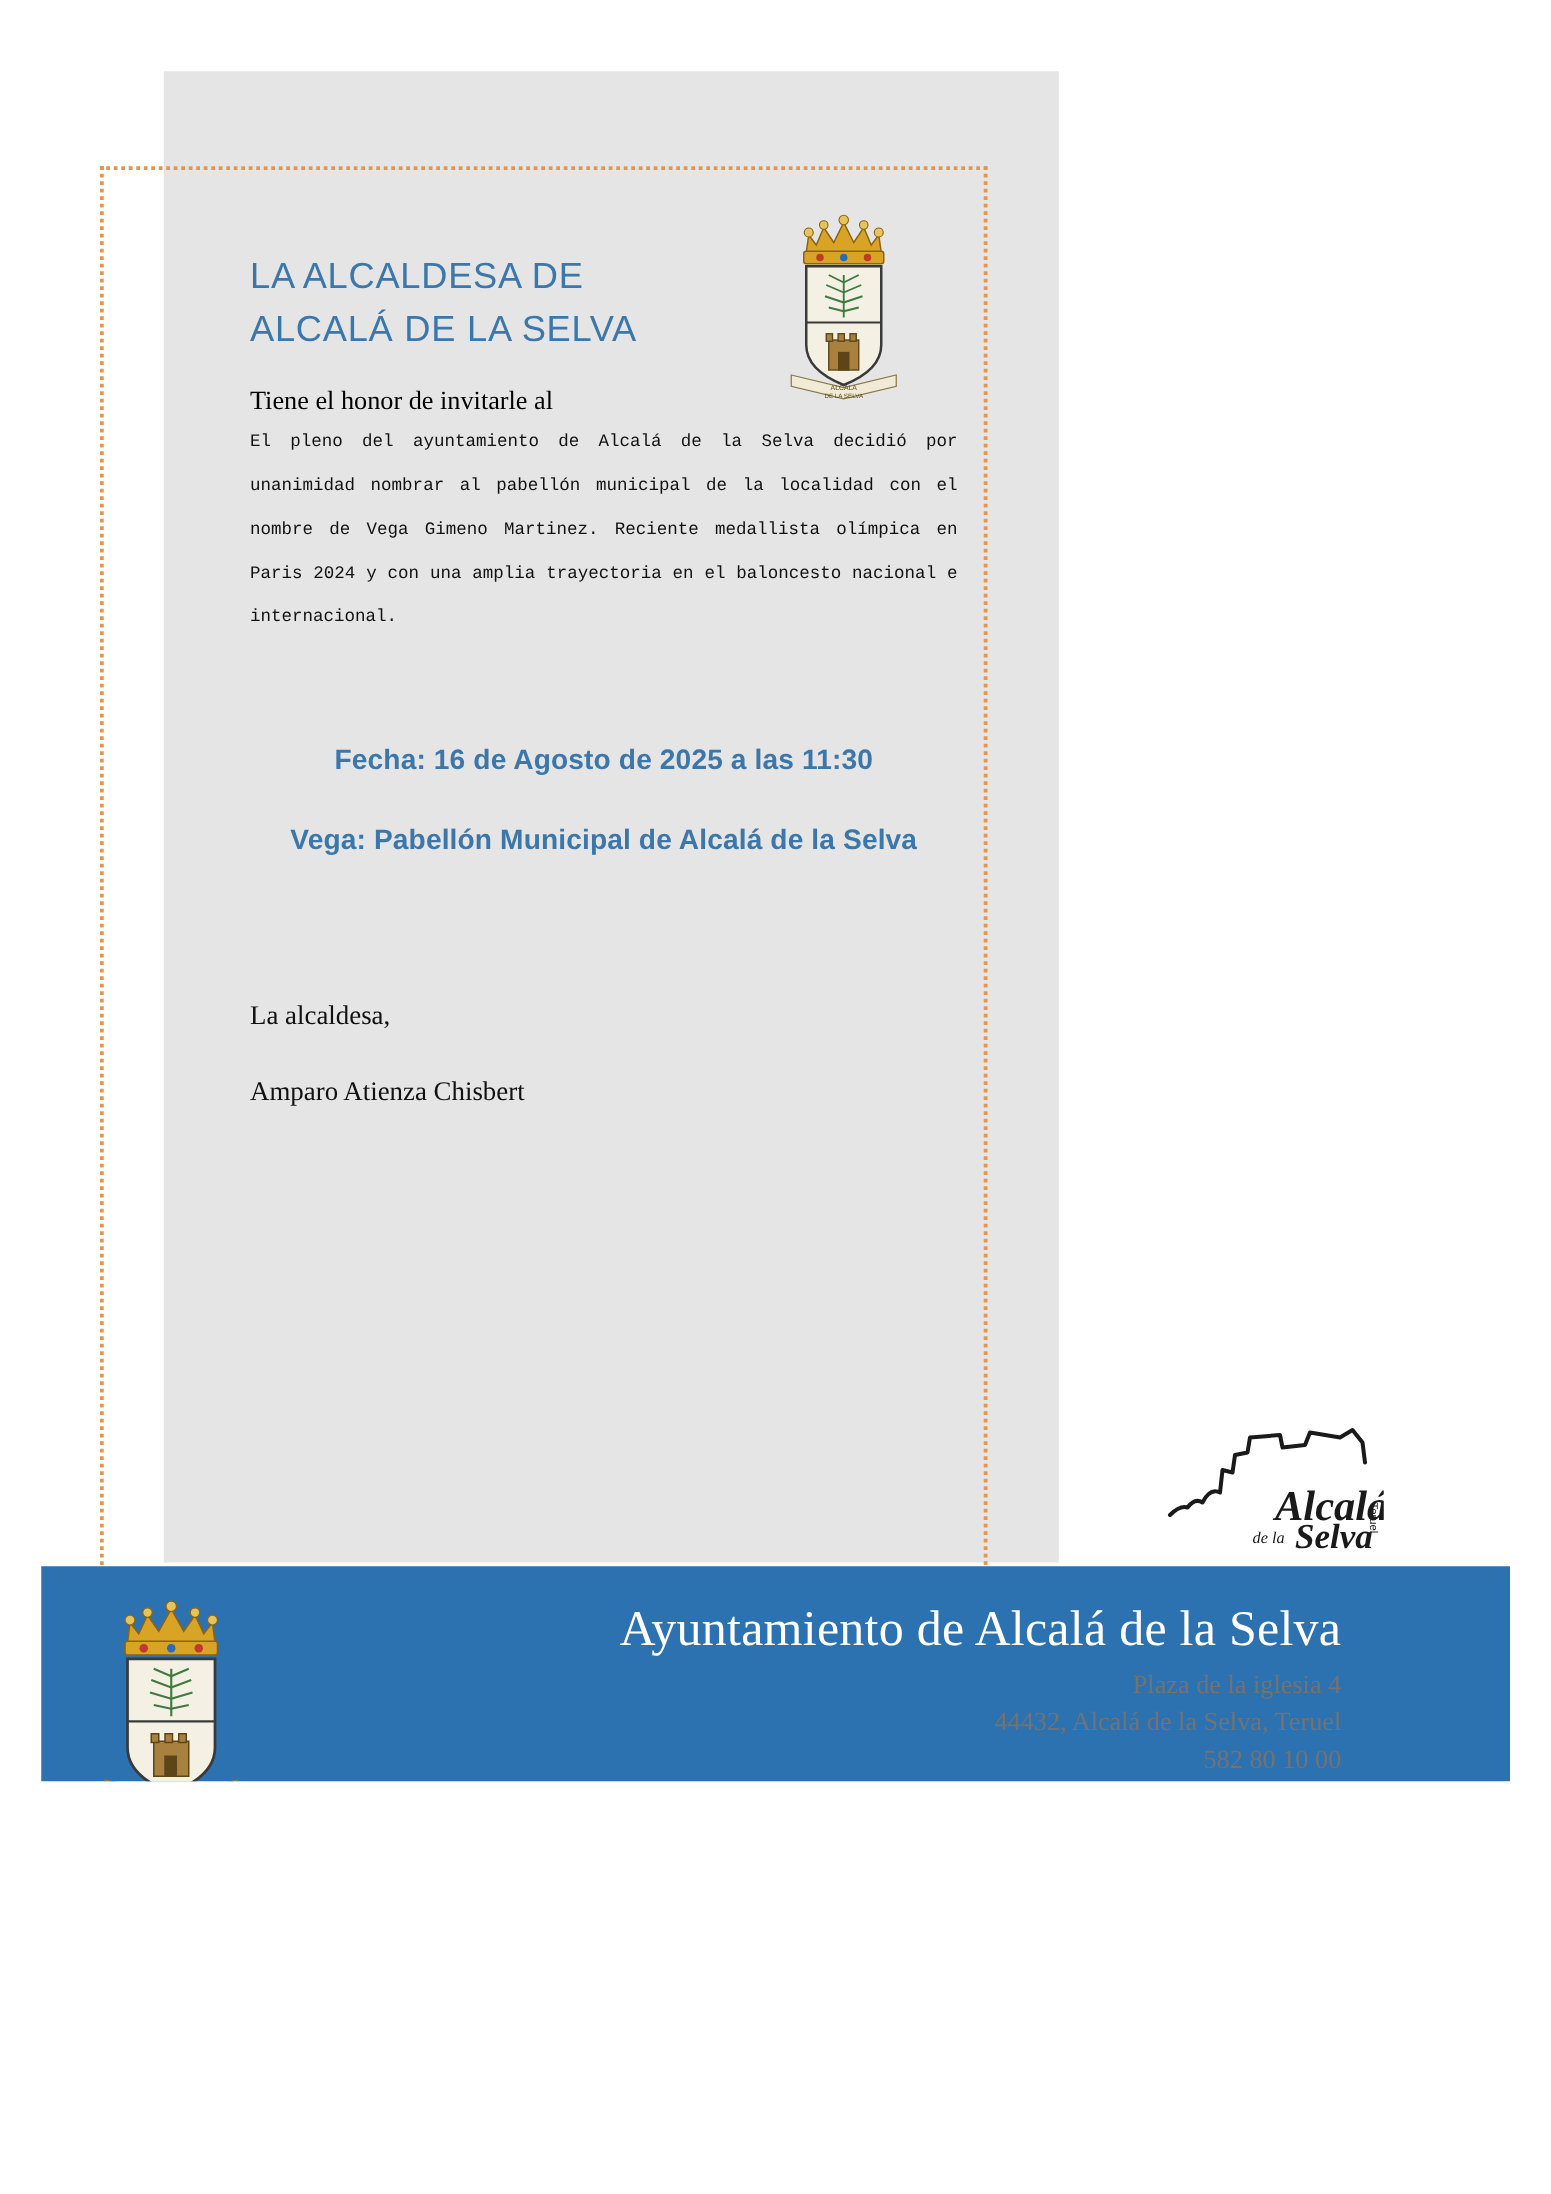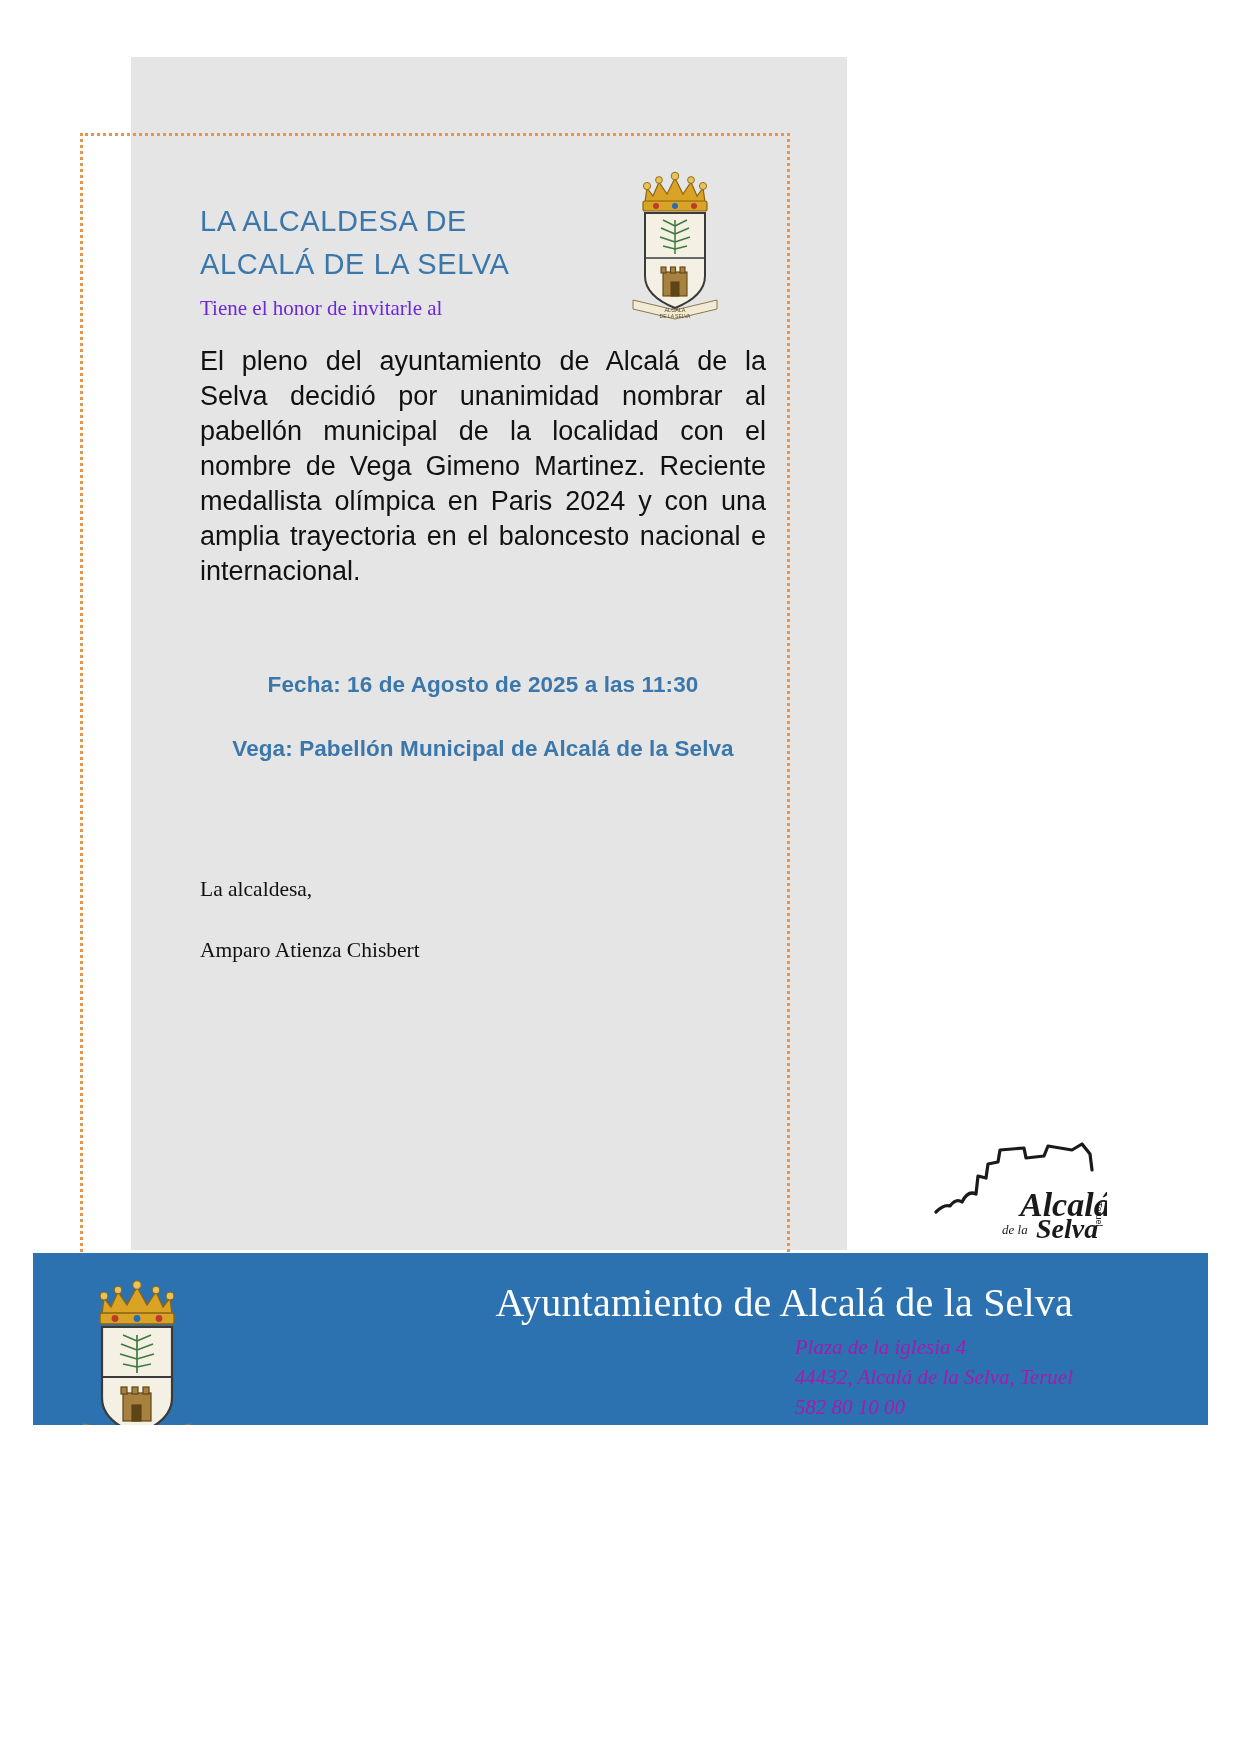--- a/index.html
+++ b/index.html
@@ -54,43 +54,43 @@
     font-size: 29px;
     line-height: 43px;
     font-weight: 400;
     letter-spacing: 0.6px;
     white-space: pre-line;
   }
 
   .honor-line {
     font-family: "Liberation Serif", serif;
     font-size: 21px;
-    color: #6d28d9;
-    margin-top: 8px;
+    color: #000000;
+    margin-top: 20px;
     line-height: 28px;
   }
 
   .main-title {
     color: #3b77ab;
     font-family: "Liberation Sans", sans-serif;
     font-size: 38px;
     line-height: 53px;
     font-weight: 400;
     letter-spacing: 0.4px;
     margin-top: 112px;
     white-space: pre-line;
   }
 
   .body-par {
-    font-family: Liberation Sans, sans-serif;
-    font-size: 27px;
+    font-family: Liberation Mono, monospace;
+    font-size: 14px;
     line-height: 35px;
     color: #111111;
     text-align: justify;
-    margin-top: 22px;
+    margin-top: 3px;
   }
 
   .detail-block {
     color: #3b77ab;
     font-family: "Liberation Sans", sans-serif;
     font-weight: bold;
     font-size: 22.5px;
     line-height: 32px;
     margin-top: 48px;
     white-space: pre-line;
@@ -154,25 +154,25 @@
     font-size: 40px;
     line-height: 50px;
     font-weight: 400;
     text-align: center;
     letter-spacing: 0.2px;
   }
   .footer-lines {
     position: absolute;
     right: 168px;
     top: 1332px;
-    color: #a21caf;
+    color: #737373;
     font-family: "Liberation Serif", serif;
     font-size: 21px;
     line-height: 30px;
-    font-style: italic;
+    text-align: right;
   }
   .footer-lines div { white-space: nowrap; }
 
   
   .orange-stripe {
     position: absolute;
     left: 33px;
     top: 1473px;
     width: 1175px;
     height: 26px;

